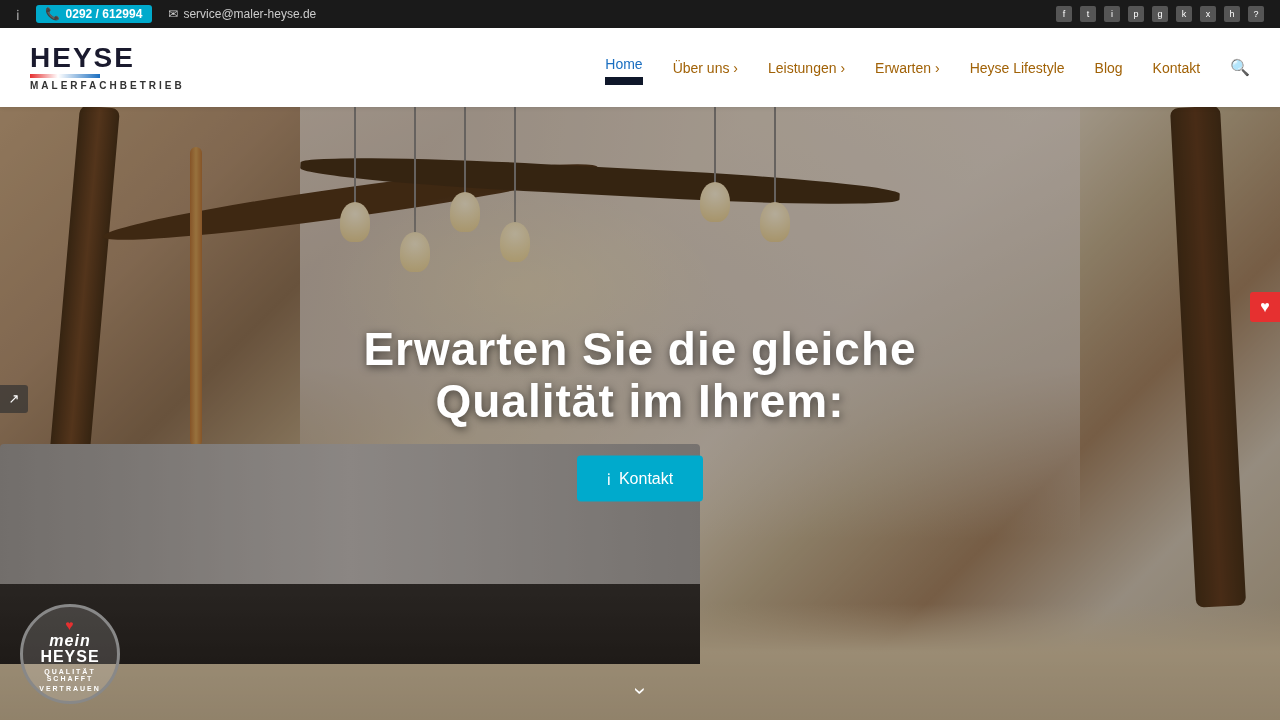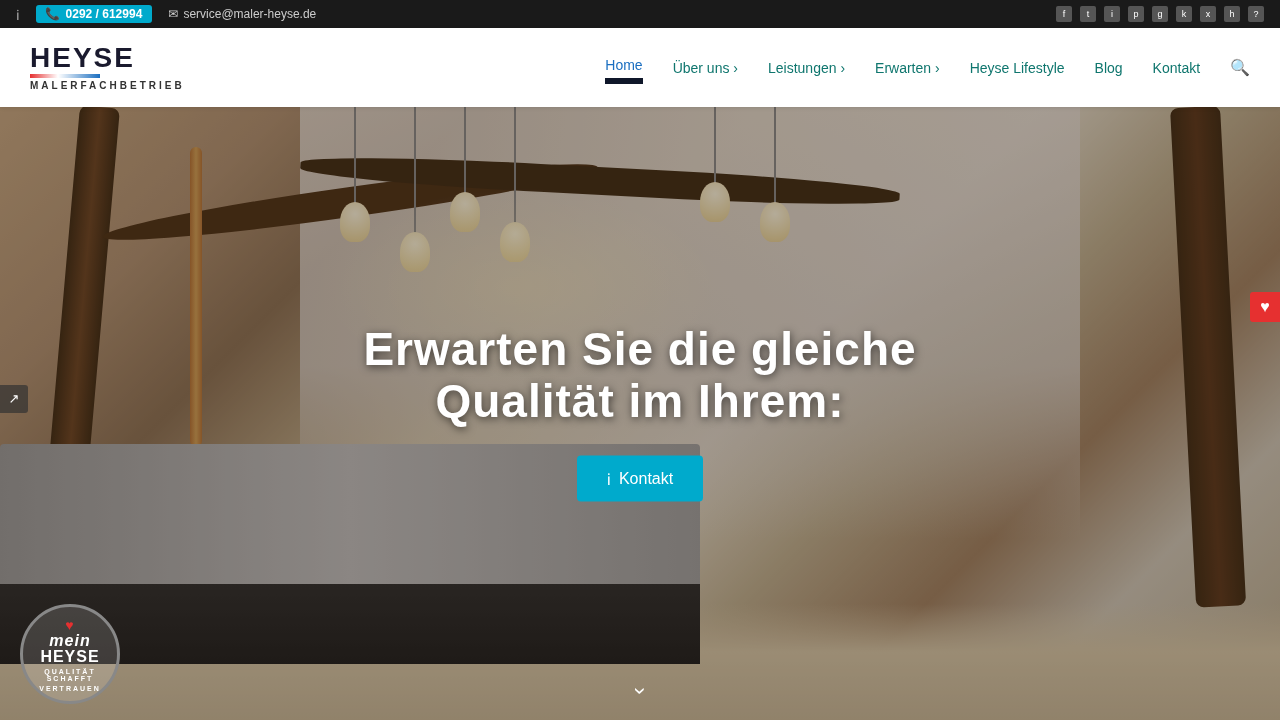--- a/index.html
+++ b/index.html
@@ -66,29 +66,29 @@
       font-size: 10px;
       letter-spacing: 3px;
       color: #333;
       font-weight: bold;
     }
 
     
     #nav { display: flex; align-items: center; gap: 30px; }
     .nav-item {
       font-size: 14px;
-      color: #0f766e;
+      color: #a16207;
       text-decoration: none;
       cursor: pointer;
       padding: 5px 0;
       position: relative;
     }
     .nav-item.active {
       color: #1a6ec0;
-      border-bottom: 6px solid #0f172a;
+      border-bottom: 8px solid #0f172a;
     }
     .nav-search {
       cursor: pointer;
       color: #333;
       font-size: 16px;
     }
 
     
     #hero {
       position: relative;

